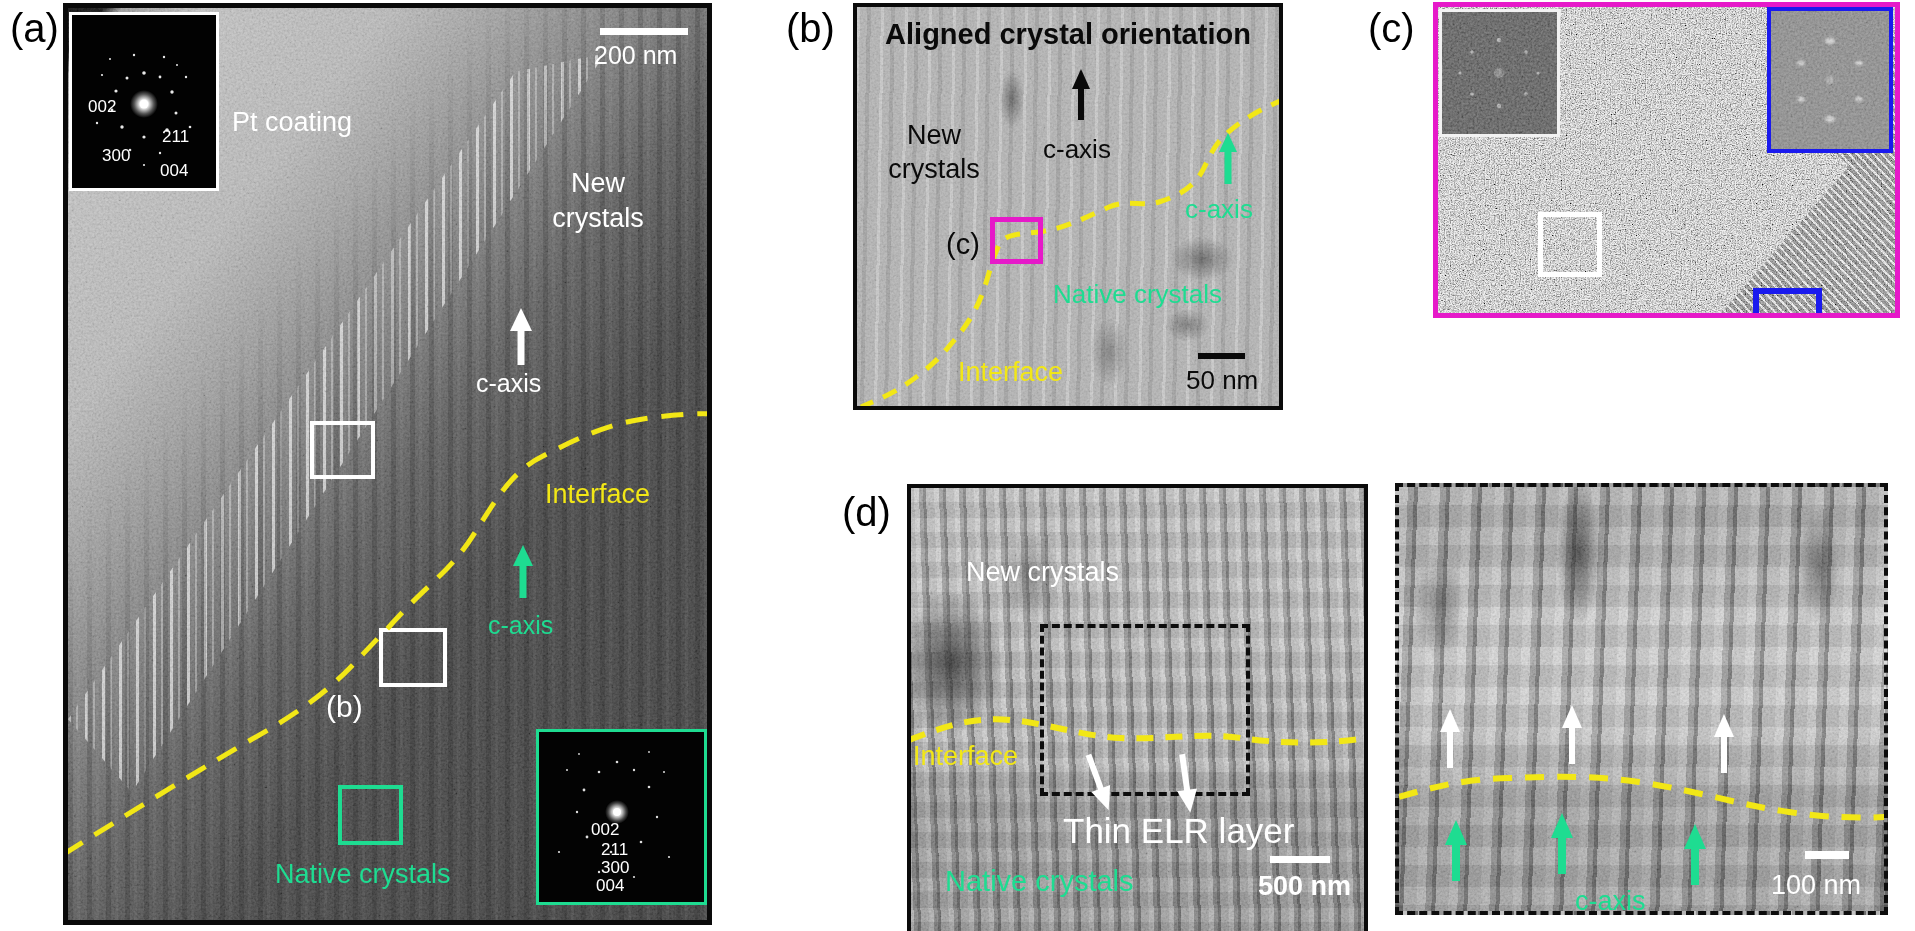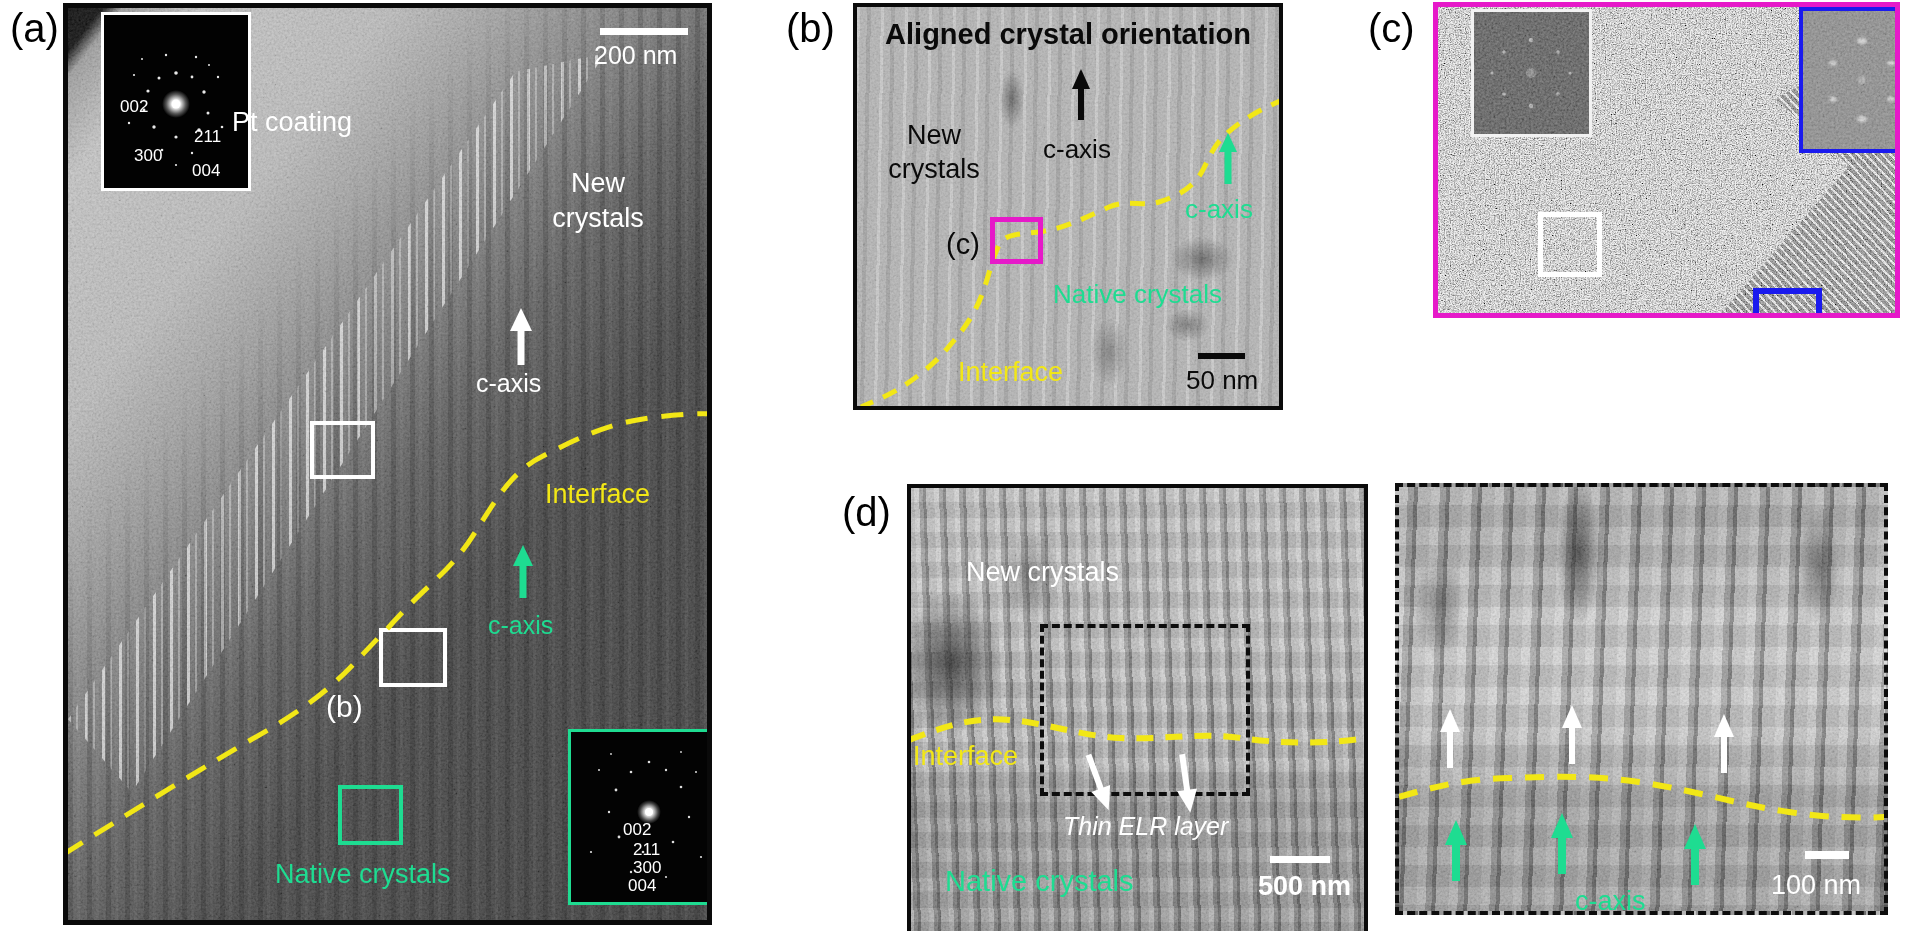--- a/index.html
+++ b/index.html
@@ -19,21 +19,21 @@
   #panelA{left:63px;top:3px;width:649px;height:922px;border:5px solid #0a0a0a;}
   .pa-bg{position:absolute;inset:0;
     background:linear-gradient(128deg,#000 0%,#000 2.5%,#9d9d9d 4%,#c6c6c6 10%,#bdbdbd 24%,#a3a3a3 32%,#7c7c7c 42%,#565656 52%,#3c3c3c 64%,#343434 100%);}
   .pa-cols{position:absolute;inset:0;opacity:.55;
     background:repeating-linear-gradient(90deg,rgba(0,0,0,.35) 0 5px,rgba(0,0,0,0) 5px 9px,rgba(255,255,255,.09) 9px 12px,rgba(0,0,0,0) 12px 19px);
     -webkit-mask-image:linear-gradient(128deg,transparent 0 30%,#000 45% 100%);
             mask-image:linear-gradient(128deg,transparent 0 30%,#000 45% 100%);}
   .pa-fringe{position:absolute;inset:0;opacity:.8;filter:blur(.6px);
     background:repeating-linear-gradient(90deg,rgba(255,255,255,.85) 0 3px,rgba(255,255,255,0) 3px 8px,rgba(255,255,255,.45) 8px 10px,rgba(255,255,255,0) 10px 17px);
     clip-path:polygon(0% 78%,70% 7%,84% 5%,10% 86%);}
-  .inset{position:absolute;box-sizing:border-box;margin-left:32px;}
+  .inset{position:absolute;box-sizing:border-box;}
   #insetA1{left:1px;top:4px;width:150px;height:179px;border:3px solid #fff;background:#020202;}
   #insetA2{left:468px;top:721px;width:171px;height:176px;border:3px solid var(--green,#1edc91);background:#030303;}
   .inset-label{position:absolute;color:#fff;font-size:17px;}
   
   #panelB{left:853px;top:3px;width:430px;height:407px;border:4px solid #0a0a0a;
     background:
       radial-gradient(ellipse 18px 42px at 155px 92px, rgba(35,35,35,.55), transparent 70%),
       radial-gradient(ellipse 46px 32px at 345px 252px, rgba(25,25,25,.5), transparent 70%),
       radial-gradient(ellipse 32px 24px at 330px 318px, rgba(35,35,35,.45), transparent 70%),
       radial-gradient(ellipse 26px 48px at 252px 345px, rgba(45,45,45,.4), transparent 72%),
@@ -336,21 +336,21 @@
 
     <svg class="arrow" style="left:174px;top:262px;width:26px;height:62px;color:#fff;transform:rotate(160deg);" viewBox="0 0 26 62">
       <line x1="13" y1="59" x2="13" y2="20" style="stroke:currentColor" stroke-width="6"></line>
       <polygon points="13,0 3,23 23,23" style="fill:currentColor"></polygon>
     </svg>
     <svg class="arrow" style="left:262px;top:263px;width:26px;height:62px;color:#fff;transform:rotate(172deg);" viewBox="0 0 26 62">
       <line x1="13" y1="59" x2="13" y2="20" style="stroke:currentColor" stroke-width="6"></line>
       <polygon points="13,0 3,23 23,23" style="fill:currentColor"></polygon>
     </svg>
 
-    <div class="txt w" style="left:152px;top:325px;font-size:25px;font-style:italic;">Thin ELR layer</div>
+    <div class="txt w" style="left:152px;top:325px;font-size:35px;">Thin ELR layer</div>
     <div class="txt grn" style="left:34px;top:378px;font-size:29px;">Native crystals</div>
 
     <div class="sb" style="left:359px;top:368px;width:60px;">
       <div class="sb-line" style="height:7px;background:#fff;"></div>
       <div class="txt w" style="left:-12px;top:16px;font-size:27px;font-weight:bold;">500 nm</div>
     </div>
   </div>
 
   <div id="panelDR" class="panel">
     <svg class="noise" style="opacity:.22">

